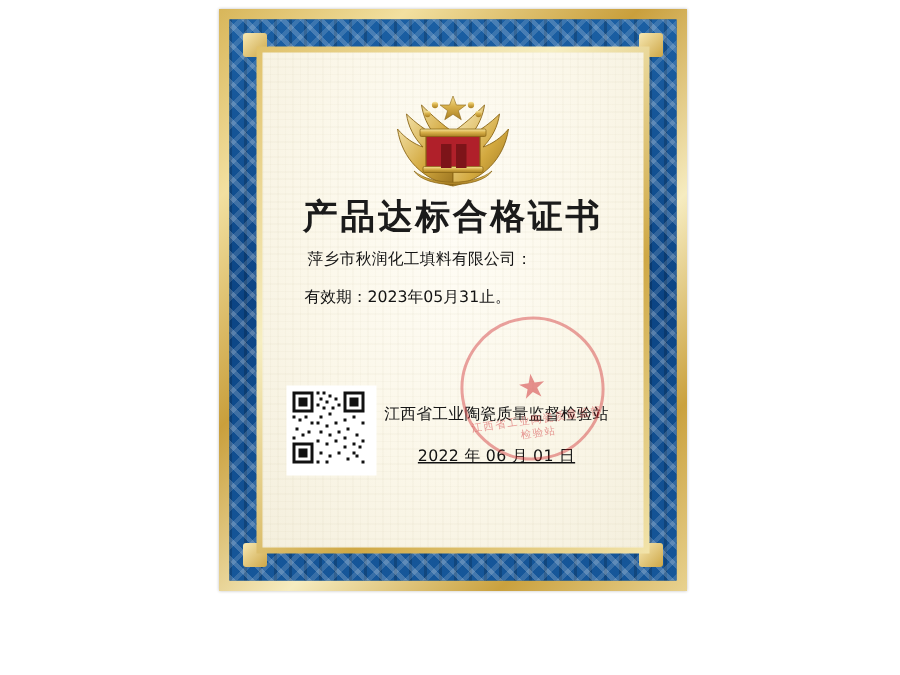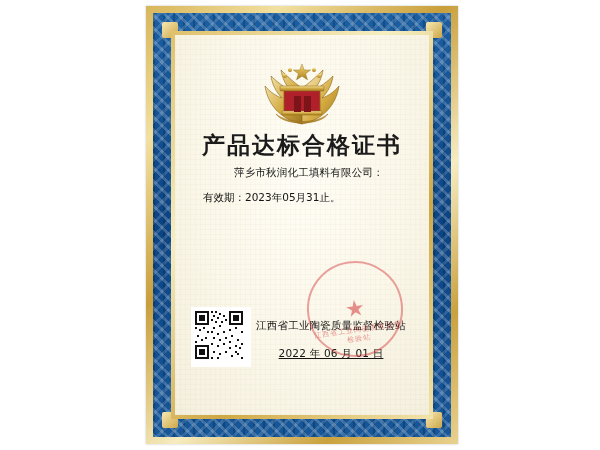--- a/index.html
+++ b/index.html
@@ -19,21 +19,21 @@
     height: 450px;
     background: #ffffff;
   }
 
   
   .certificate {
     position: absolute;
     left: 146px;
     top: 6px;
     width: 312px;
-    height: 438px;
+    height: 388px;
     background: #f3efe2;
     box-shadow: 0 0 2px rgba(0,0,0,0.25);
     overflow: hidden;
   }
   
   .border-gold-outer {
     position: absolute;
     left: 0; top: 0; right: 0; bottom: 0;
     background: linear-gradient(135deg,#d8b65a 0%, #f2e0a0 18%, #c99f3c 40%, #f6ecc0 62%, #caa13e 82%, #e8d290 100%);
   }
@@ -115,25 +115,24 @@
   .cert-no {
     text-align: center;
     font-size: 9.5px;
     color: #1f1f1f;
     margin-top: 9px;
     letter-spacing: 0.3px;
     font-family: "DejaVu Sans", sans-serif;
   }
   .recipient {
     margin-top: 10px;
-    padding-left: 19px;
+    padding-left: 30px;
     font-size: 10.5px;
     color: #141414;
     letter-spacing: 0.2px;
-    margin-left: 40px;
   }
   .body-text {
     margin-top: 4px;
     padding: 0 15px 0 14px;
     font-size: 10.5px;
     line-height: 1.65;
     color: #141414;
     text-align: justify;
     text-indent: 21px;
   }

